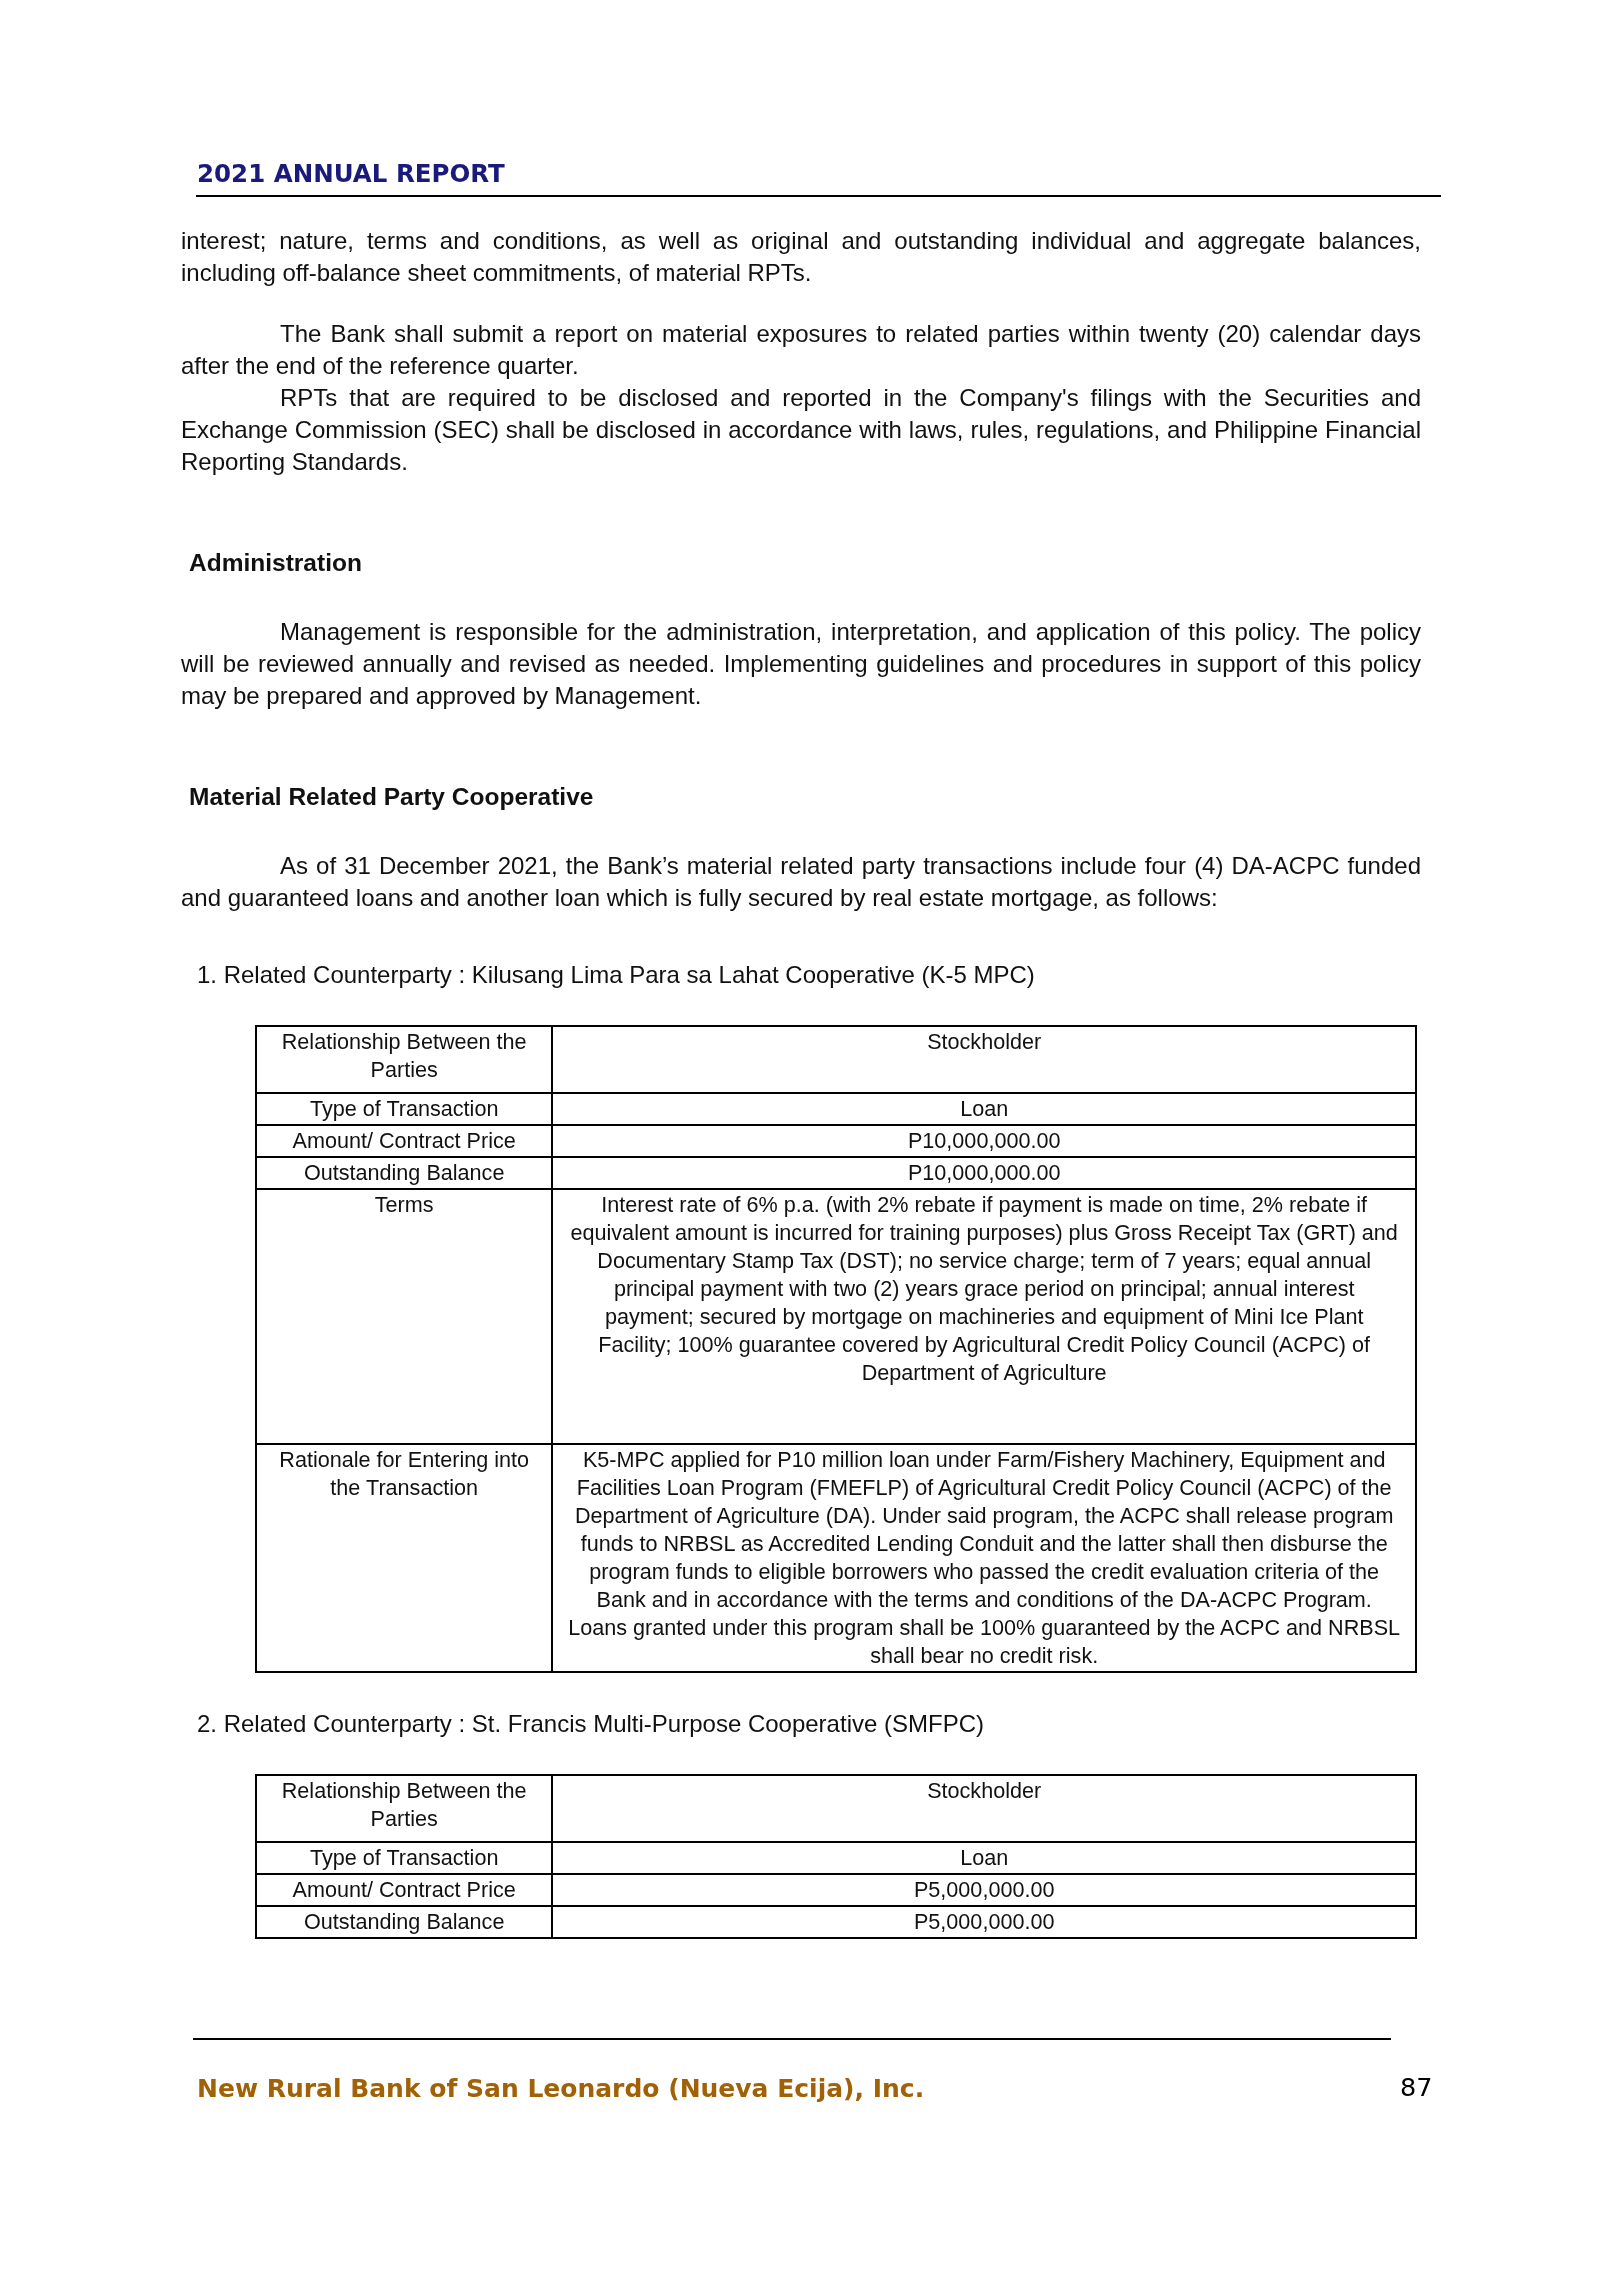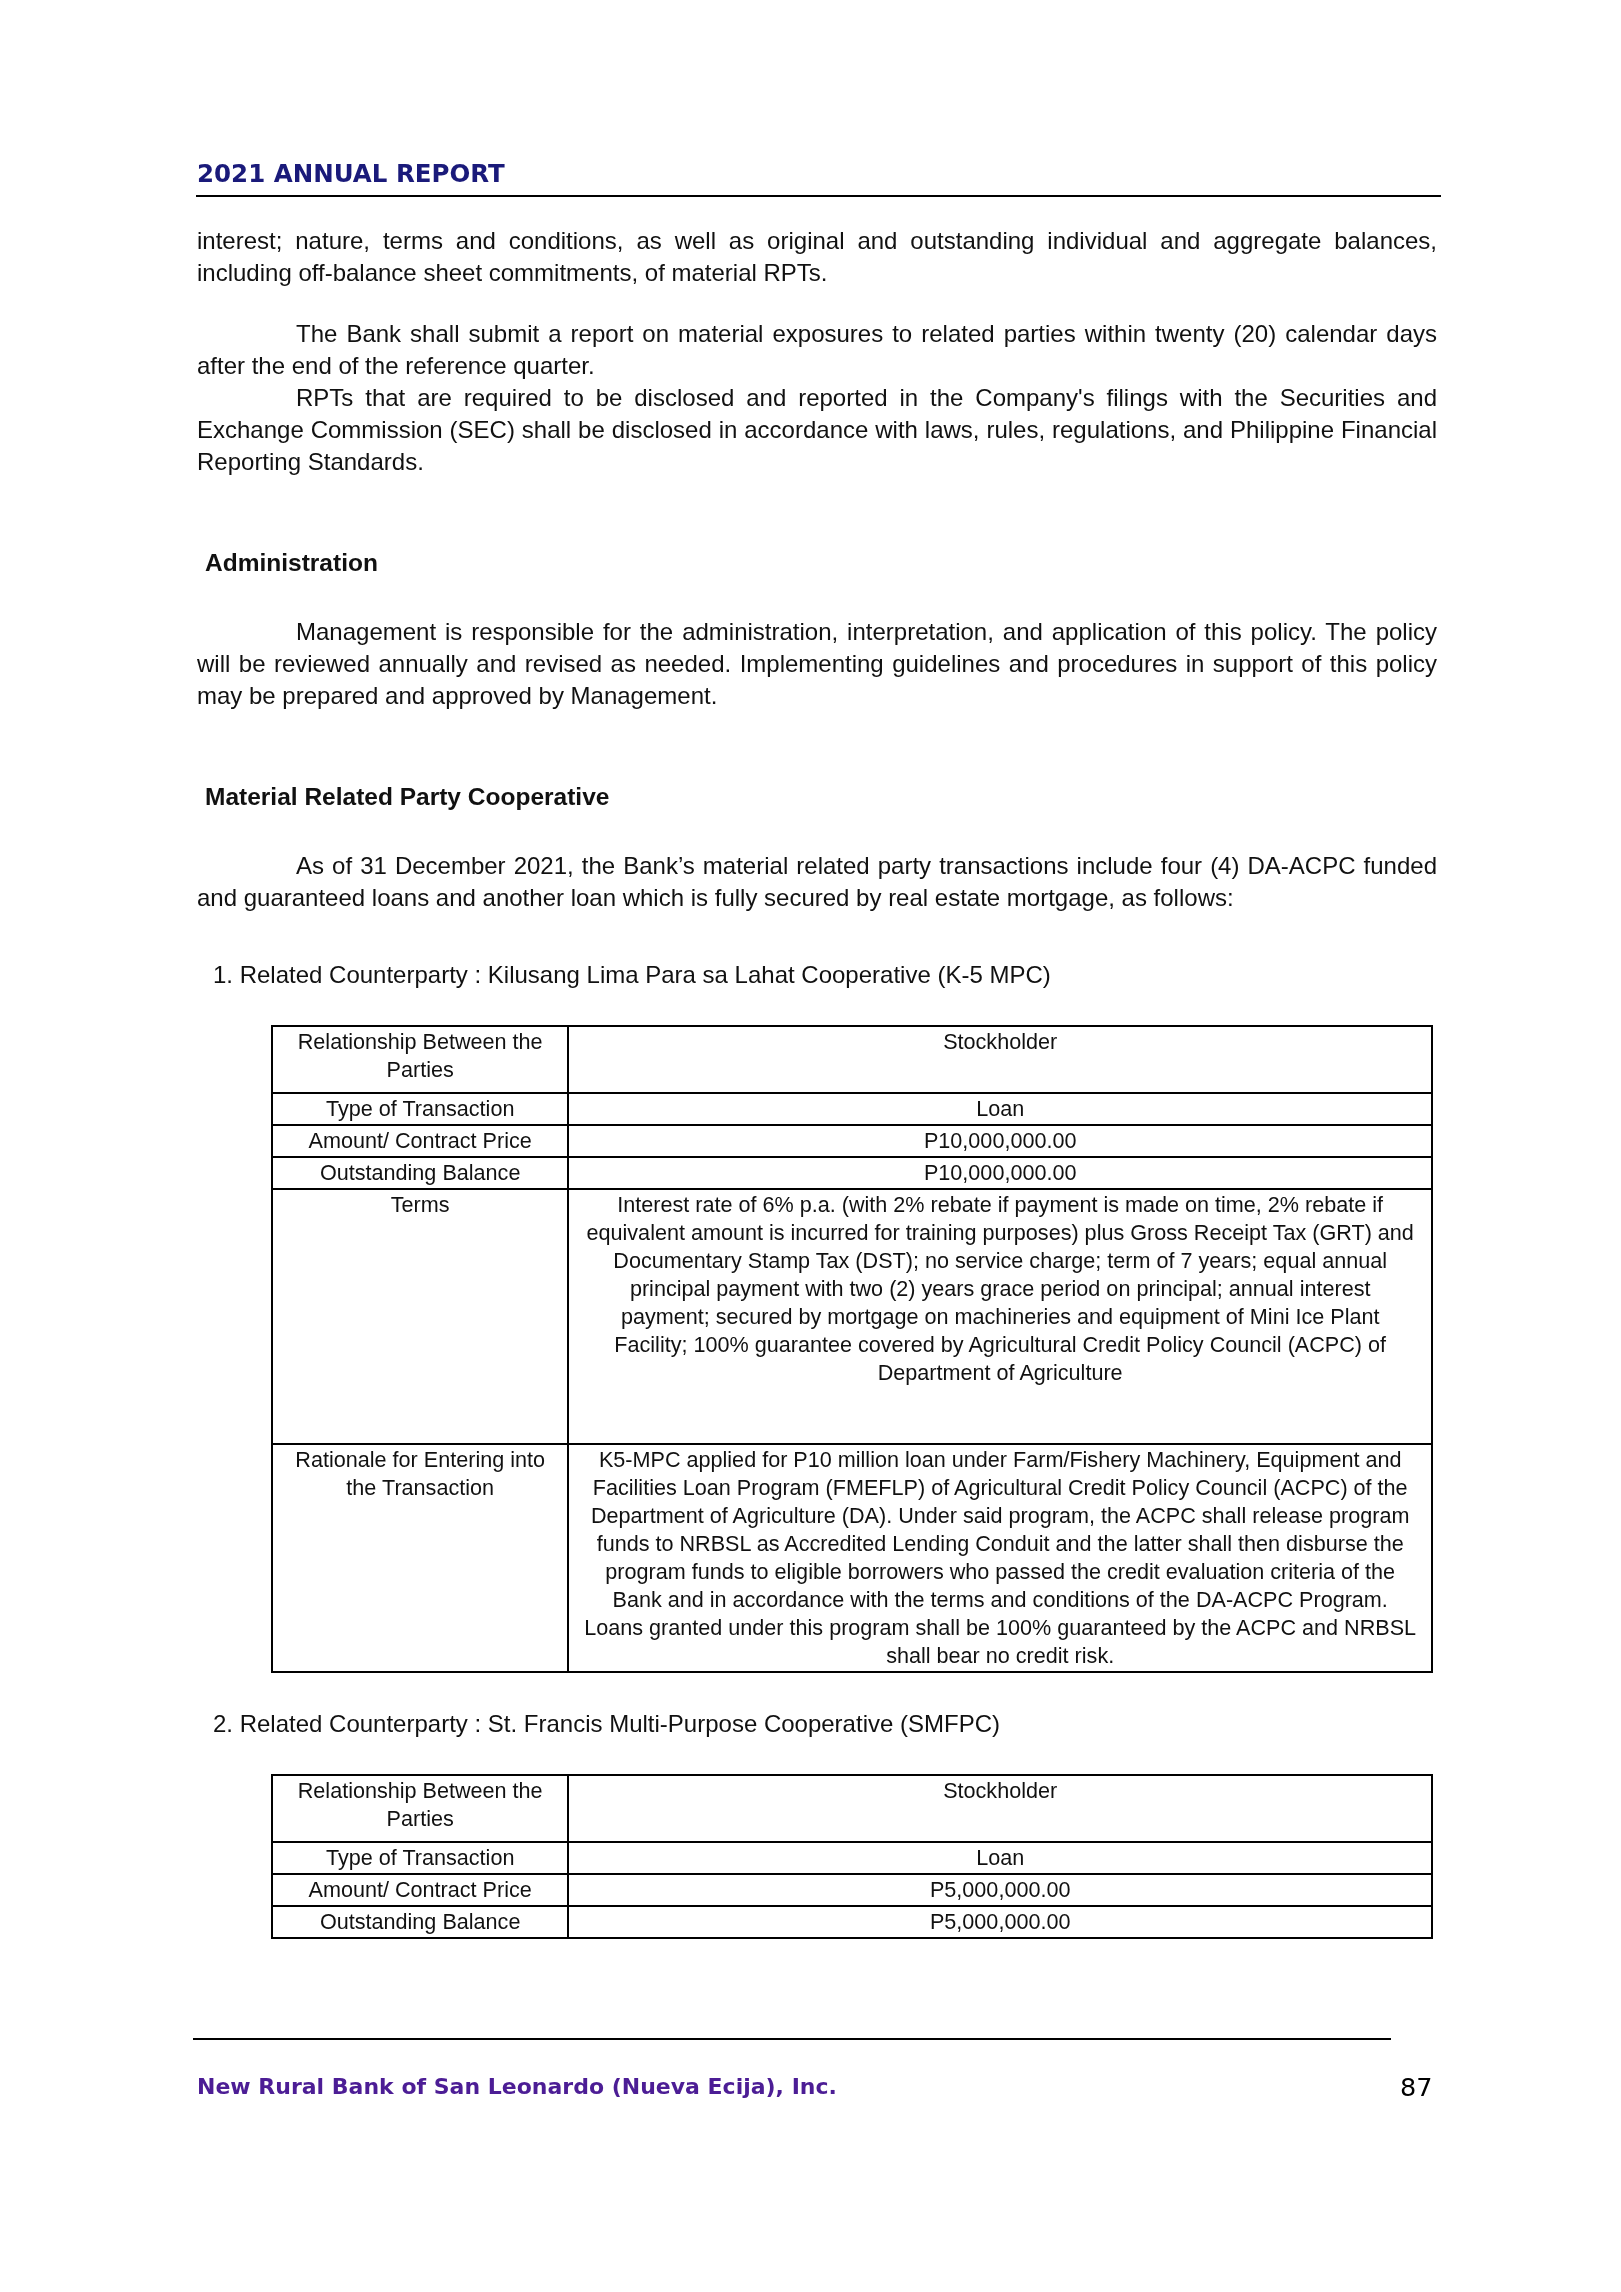--- a/index.html
+++ b/index.html
@@ -33,21 +33,21 @@
     .header-rule {
       position: absolute;
       left: 196px;
       top: 195px;
       width: 1245px;
       height: 2px;
       background: #000;
     }
     .content {
       position: absolute;
-      left: 197px;
+      left: 181px;
       top: 225px;
       width: 1240px;
       font-size: 24px;
       line-height: 32px;
     }
     p {
       margin: 0;
       text-align: justify;
     }
     .indent { text-indent: 99px; }
@@ -83,22 +83,22 @@
       width: 1198px;
       height: 2px;
       background: #000;
     }
     .footer-left {
       position: absolute;
       left: 197px;
       top: 2074px;
       font-family: "DejaVu Sans", sans-serif;
       font-weight: bold;
-      font-size: 22px;
-      color: #4c1d95;
+      font-size: 25px;
+      color: #a16207;
     }
     .footer-right {
       position: absolute;
       left: 1400px;
       top: 2072px;
       font-family: "DejaVu Sans", sans-serif;
       font-size: 25.5px;
       color: #000000;
     }
   </style>

